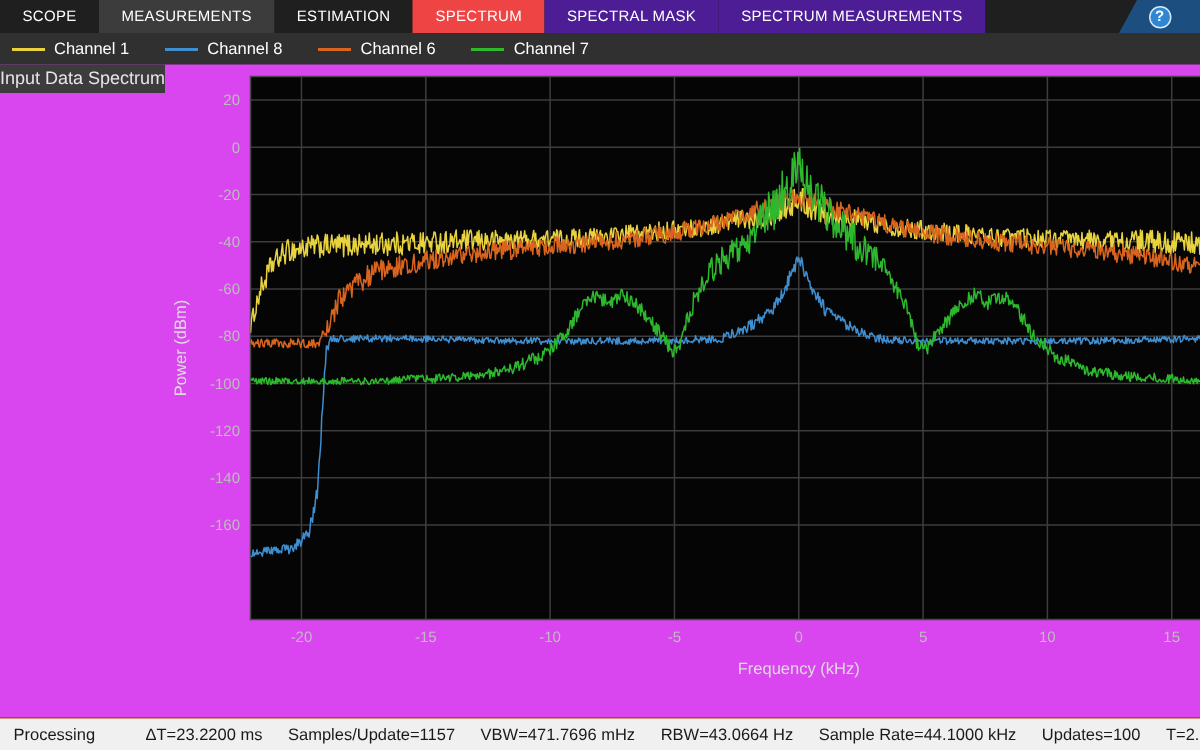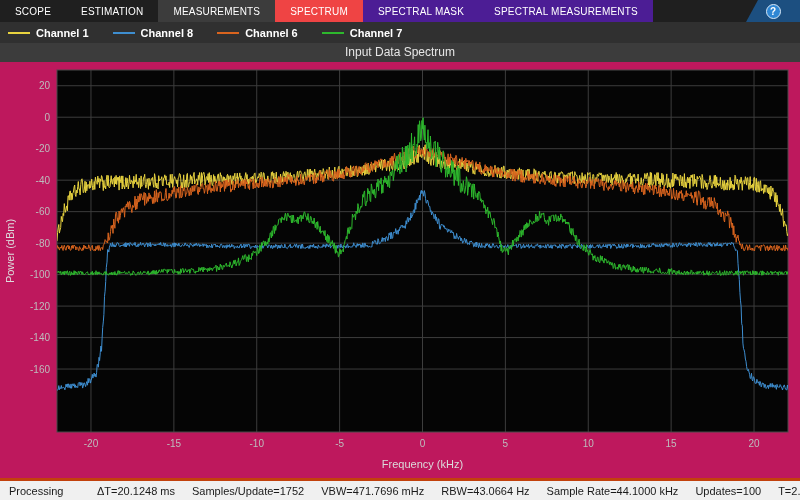--- a/index.html
+++ b/index.html
@@ -14,45 +14,45 @@
   .tab.context{background:#4c1d95}
   .tab.context.selected{background:#ef4444}
   #tab-spacer{flex:1;background:#1f1f1f}
   #help-ribbon{width:54px;background:#1c4f80;clip-path:polygon(12px 0,100% 0,100% 100%,0 100%);display:flex;align-items:center;justify-content:center;flex:none}
   #help-btn{width:15px;height:15px;border-radius:50%;background:#2f87d4;border:1.5px solid #d7e8f7;color:#fff;font-size:10px;font-weight:bold;display:flex;align-items:center;justify-content:center;cursor:pointer}
 
   
   #legend{height:21px;background:#303030;display:flex;align-items:center;padding-left:8px;flex:none}
   .legend-item{display:flex;align-items:center;margin-right:24px;cursor:pointer}
   .legend-swatch{width:22px;height:2px;margin-right:6px;flex:none}
-  .legend-label{color:#ffffff;font-size:11px;font-weight:bold}
+  .legend-label{color:#ffffff;font-size:11px;font-weight:normal}
 
   
-  #chart{flex:1;background:#be185d;display:flex;flex-direction:column;min-height:0}
+  #chart{flex:1;background:#d946ef;display:flex;flex-direction:row;min-height:0}
   #chart-title{height:19px;line-height:19px;text-align:center;background:#3c3c3c;color:#e6e6e6;font-size:12px;flex:none}
   #plot-svg{display:block;flex:none}
   svg text{font-family:"Liberation Sans",sans-serif}
 
   
-  #statusbar{height:22px;background:#f0f0f0;border-top:3px solid #c2410c;display:flex;align-items:center;font-size:11px;color:#1a1a1a;flex:none;overflow:hidden;white-space:nowrap}
+  #statusbar{height:22px;background:#f0f0f0;border-top:1px solid #c2410c;display:flex;align-items:center;font-size:11px;color:#1a1a1a;flex:none;overflow:hidden;white-space:nowrap}
   #status-state{width:97px;padding-left:9px;flex:none}
   .status-item{margin-right:17px;flex:none}
 </style>
 </head>
 <body>
 
 <div id="window">
 
   <div id="tabbar">
     <div class="tab main">SCOPE</div>
+      <div class="tab main selected">MEASUREMENTS</div>
       <div class="tab main">ESTIMATION</div>
-      <div class="tab main selected">MEASUREMENTS</div>
       <div class="tab context selected">SPECTRUM</div>
       <div class="tab context">SPECTRAL MASK</div>
-      <div class="tab context">SPECTRAL MEASUREMENTS</div>
+      <div class="tab context">SPECTRUM MEASUREMENTS</div>
       <div id="tab-spacer"></div>
     <div id="help-ribbon">
       <div id="help-btn">?</div>
     </div>
   </div>
 
   <div id="legend">
       <div class="legend-item">
         <span class="legend-swatch" style="background: rgb(232, 211, 63);"></span>
         <span class="legend-label">Channel 1</span>
@@ -125,22 +125,22 @@
         <text x="50" y="247.58695652173913" text-anchor="end" fill="#bdbdbd" font-size="10px">-120</text>
         <text x="50" y="279.0652173913043" text-anchor="end" fill="#bdbdbd" font-size="10px">-140</text>
         <text x="50" y="310.54347826086956" text-anchor="end" fill="#bdbdbd" font-size="10px">-160</text>
         <text x="422.5" y="406" text-anchor="middle" fill="#dcdcdc" font-size="11px">Frequency (kHz)</text>
         <text transform="translate(14 189) rotate(-90)" text-anchor="middle" fill="#dcdcdc" font-size="11px">Power (dBm)</text>
       </svg>
   </div>
 
   <div id="statusbar">
     <span id="status-state">Processing</span>
-  <span class="status-item">ΔT=20.1248 ms</span>
-      <span class="status-item">Samples/Update=1752</span>
+  <span class="status-item">ΔT=23.2200 ms</span>
+      <span class="status-item">Samples/Update=1157</span>
       <span class="status-item">VBW=471.7696 mHz</span>
       <span class="status-item">RBW=43.0664 Hz</span>
       <span class="status-item">Sample Rate=44.1000 kHz</span>
       <span class="status-item">Updates=100</span>
       <span class="status-item">T=2.3</span>
     </div>
 
 </div>
 
 </body></html>

